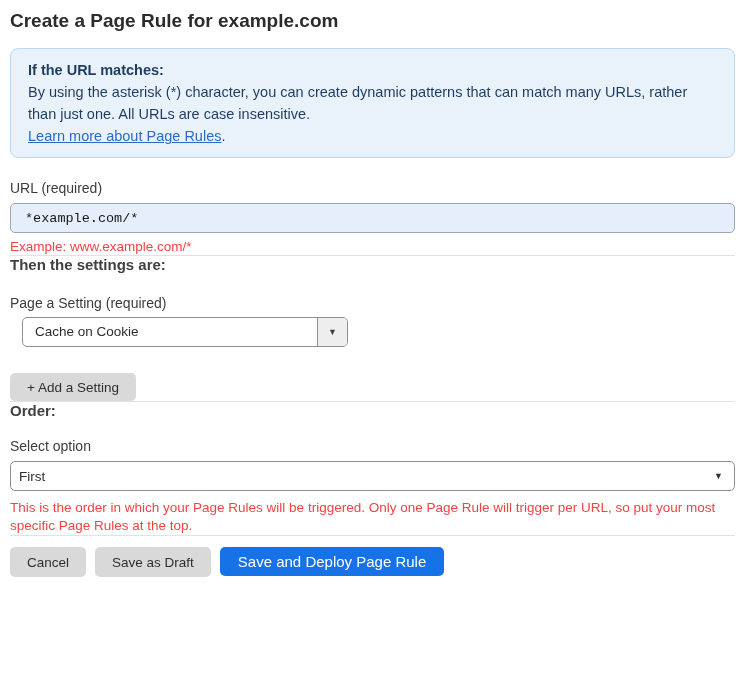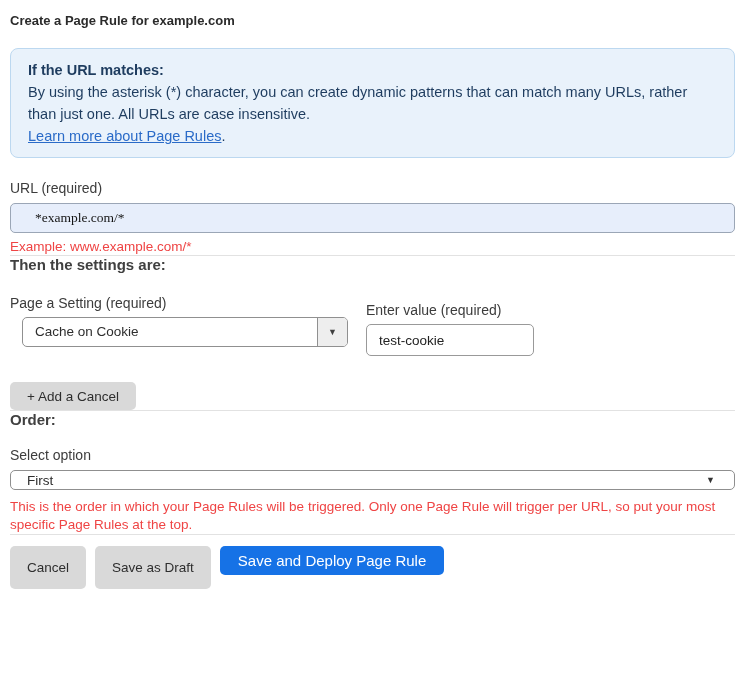--- a/index.html
+++ b/index.html
@@ -9,21 +9,21 @@
     height: 693px;
     background: #ffffff;
     font-family: "Liberation Sans", sans-serif;
     color: #2d2d2d;
     overflow: hidden;
   }
   .page { padding: 10px 15px 0 10px; }
 
   h1.page-title {
     margin: 0;
-    font-size: 13px;
+    font-size: 19px;
     line-height: 22px;
     font-weight: bold;
     color: #2b2b2b;
   }
 
   .info-box {
     margin-top: 16px;
     background: #e9f2fb;
     border: 1px solid #bcd8f0;
     border-radius: 8px;
@@ -49,22 +49,22 @@
   .url-label { margin-top: 22px; }
 
   .url-input {
     display: block;
     margin-top: 7px;
     width: 100%;
     height: 30px;
     background: #e7eefb;
     border: 1px solid #9ba6b6;
     border-radius: 5px;
-    padding: 0 24px;
-    font-family: Liberation Serif, serif;
+    padding: 0 14px;
+    font-family: Liberation Mono, monospace;
     font-size: 13.5px;
     color: #151515;
   }
 
   .hint {
     margin-top: 6px;
     font-size: 13.5px;
     line-height: 16px;
     color: #ef4444;
   }
@@ -134,40 +134,40 @@
     color: #222222;
     background: #ffffff;
   }
 
   button {
     font-family: "Liberation Sans", sans-serif;
     border: none;
     cursor: pointer;
   }
   .gray-btn {
-    height: 43px;
+    height: 30px;
     padding: 0 17px;
     background: #d9d9d9;
     border-radius: 5px;
     font-size: 13.5px;
     color: #2e2e2e;
   }
   .add-btn { margin-top: 26px; height: 28px; }
 
   .order-select-label { margin-top: 19px; }
   .select-box {
     margin-top: 7px;
-    height: 20px;
+    height: 30px;
     border: 1px solid #8f8f8f;
     border-radius: 5px;
     background: #ffffff;
     display: flex;
     align-items: center;
     justify-content: space-between;
-    padding: 0 16px;
+    padding: 0 8px;
     font-size: 13.5px;
     color: #2e2e2e;
     cursor: pointer;
   }
   .select-box .arrow-glyph { margin-right: 3px; color: #333333; }
 
   .order-hint { margin-top: 8px; line-height: 18px; max-width: 716px; }
 
   .footer { margin-top: 11px; display: flex; gap: 9px; }
   .primary-btn {
@@ -203,27 +203,23 @@
   <div class="settings-row">
     <div class="setting-col">
       <span class="field-label">Page a Setting (required)</span>
       <div class="dropdown">
         <span class="dropdown-value">Cache on Cookie</span>
         <span class="dropdown-arrow-seg">
           <span class="arrow-glyph">▼</span>
         </span>
       </div>
     </div>
-    <div class="value-col">
-      <span class="field-label">Enter value (required)</span>
-      <input class="value-input" type="text" value="test-cookie" style="">
-    </div>
-  </div>
-
-  <button class="gray-btn add-btn">+ Add a Cancel</button>
+  </div>
+
+  <button class="gray-btn add-btn">+ Add a Setting</button>
 
   <hr class="divider hr-2">
 
   <h2 class="section-heading order-heading">Order:</h2>
 
   <span class="field-label order-select-label">Select option</span>
 
   <div class="select-box">
     <span>First</span>
     <span class="arrow-glyph">▼</span>

